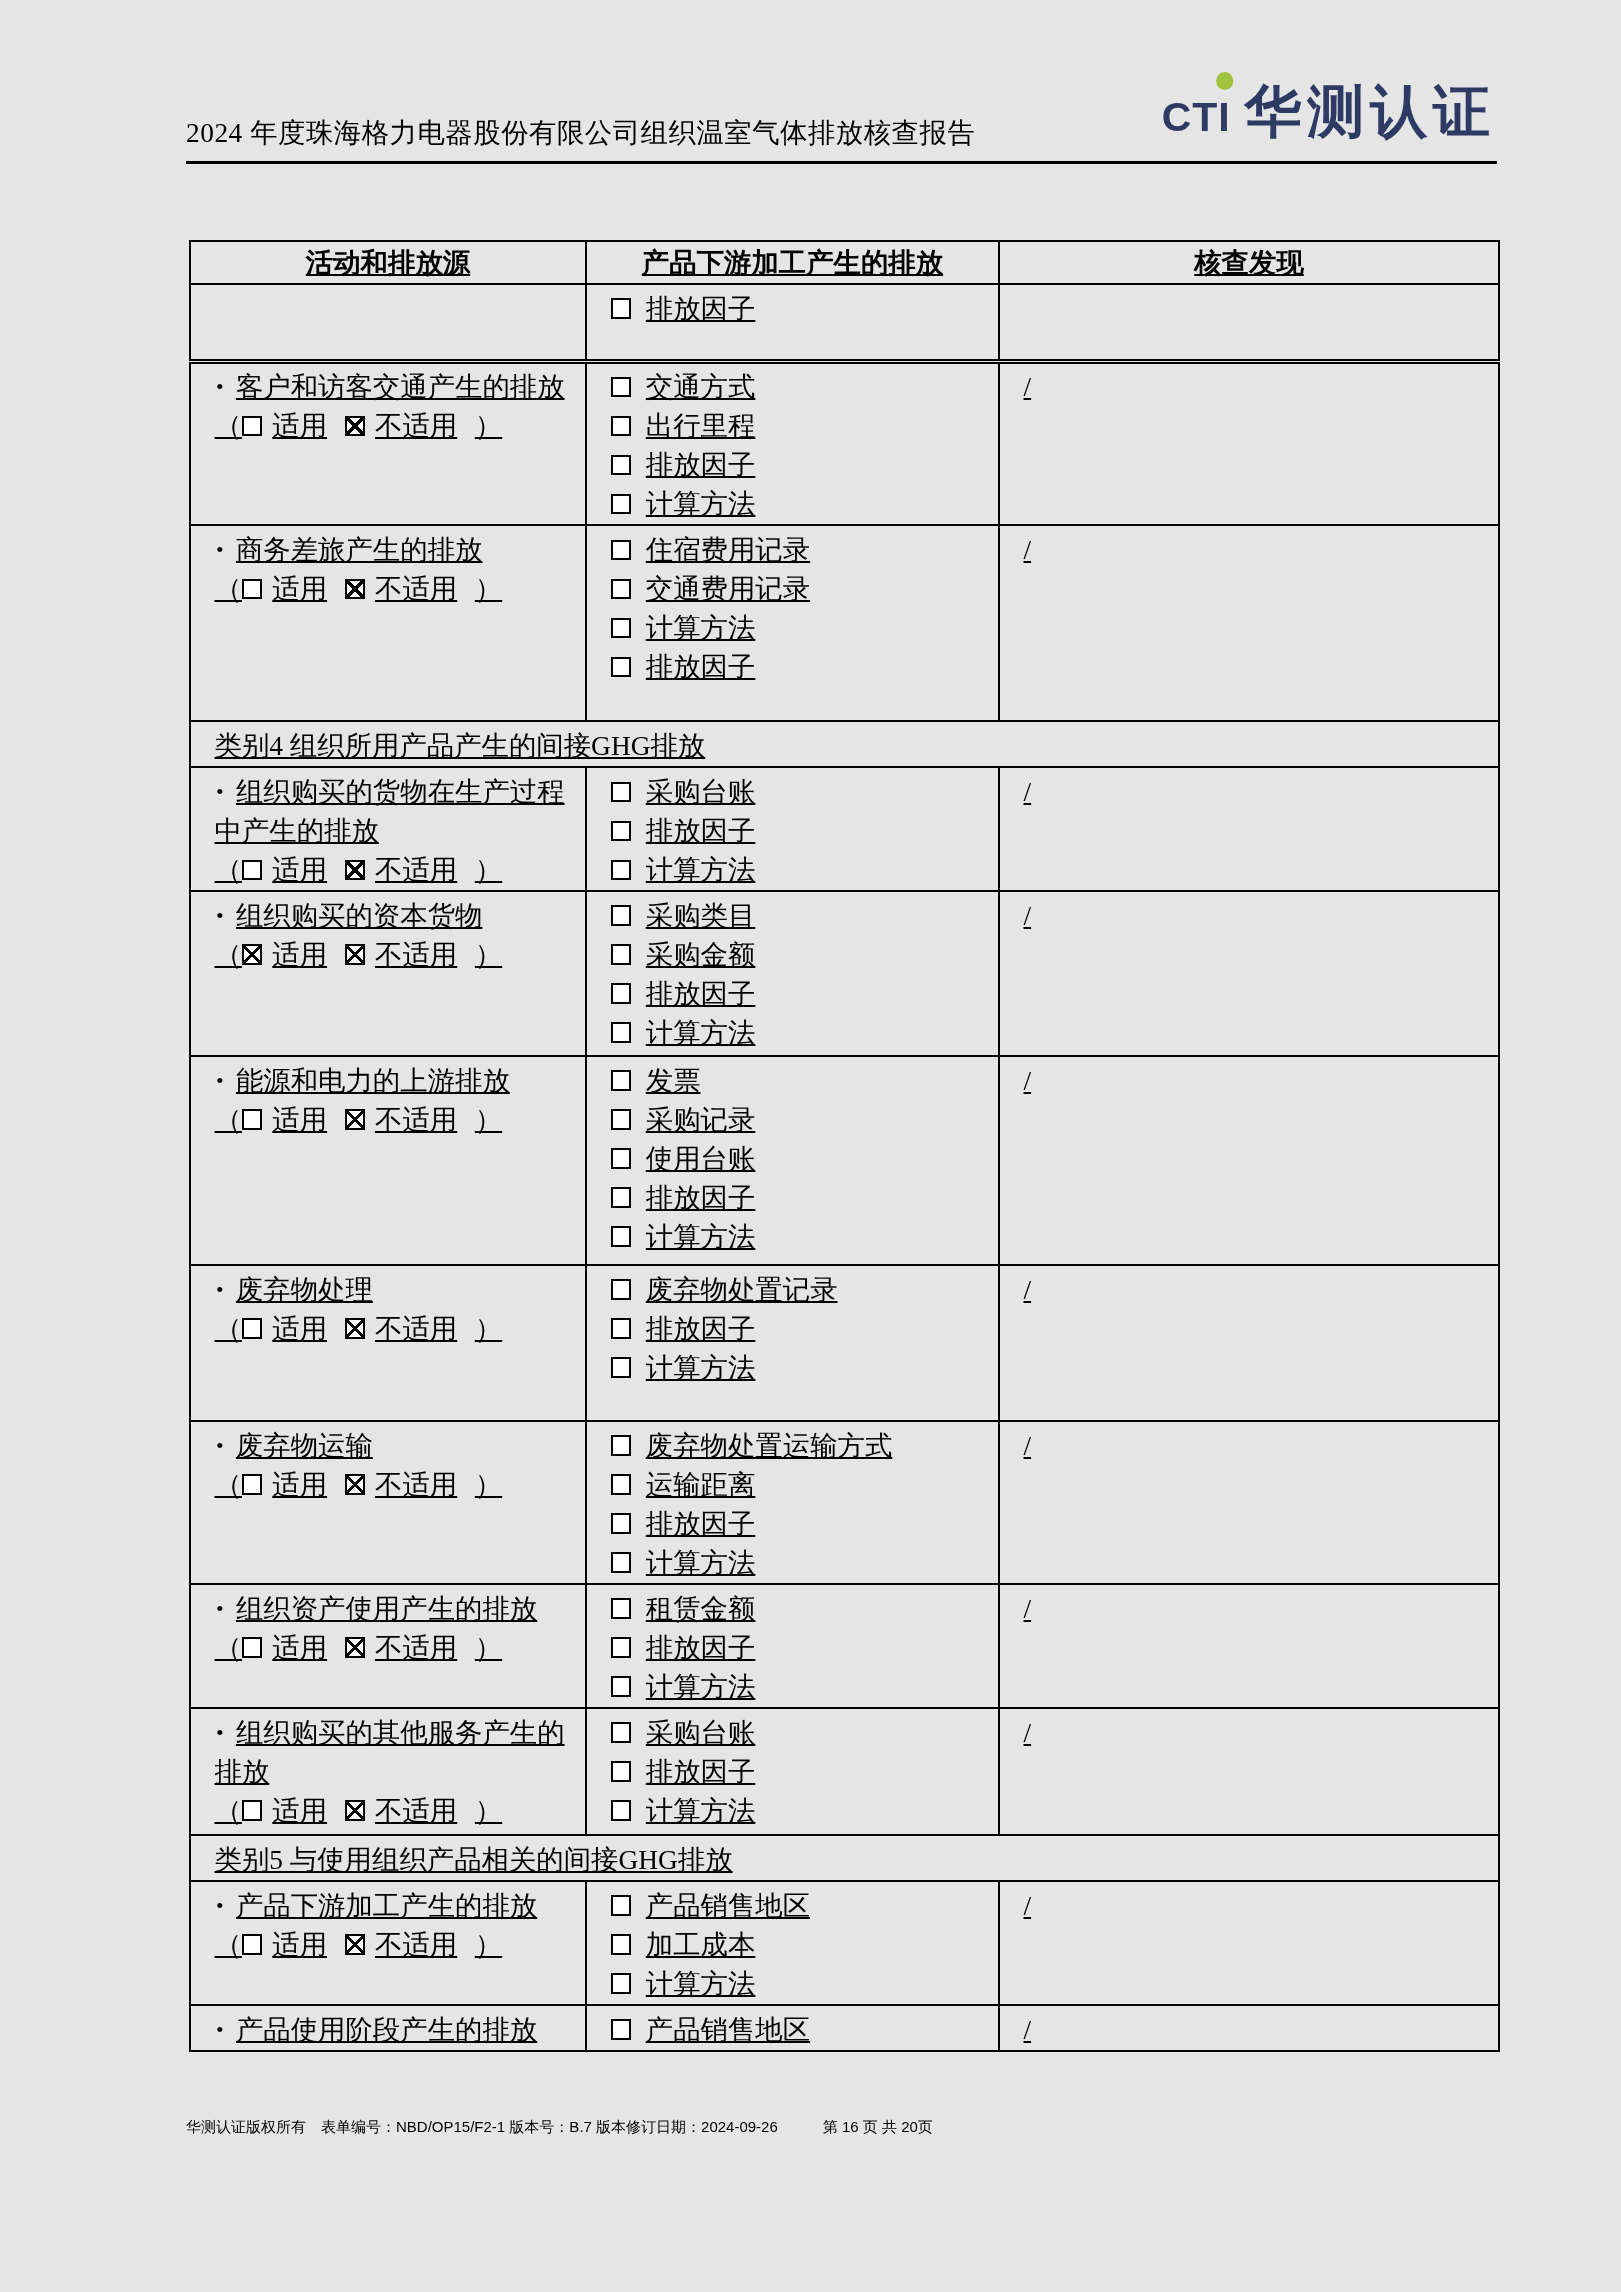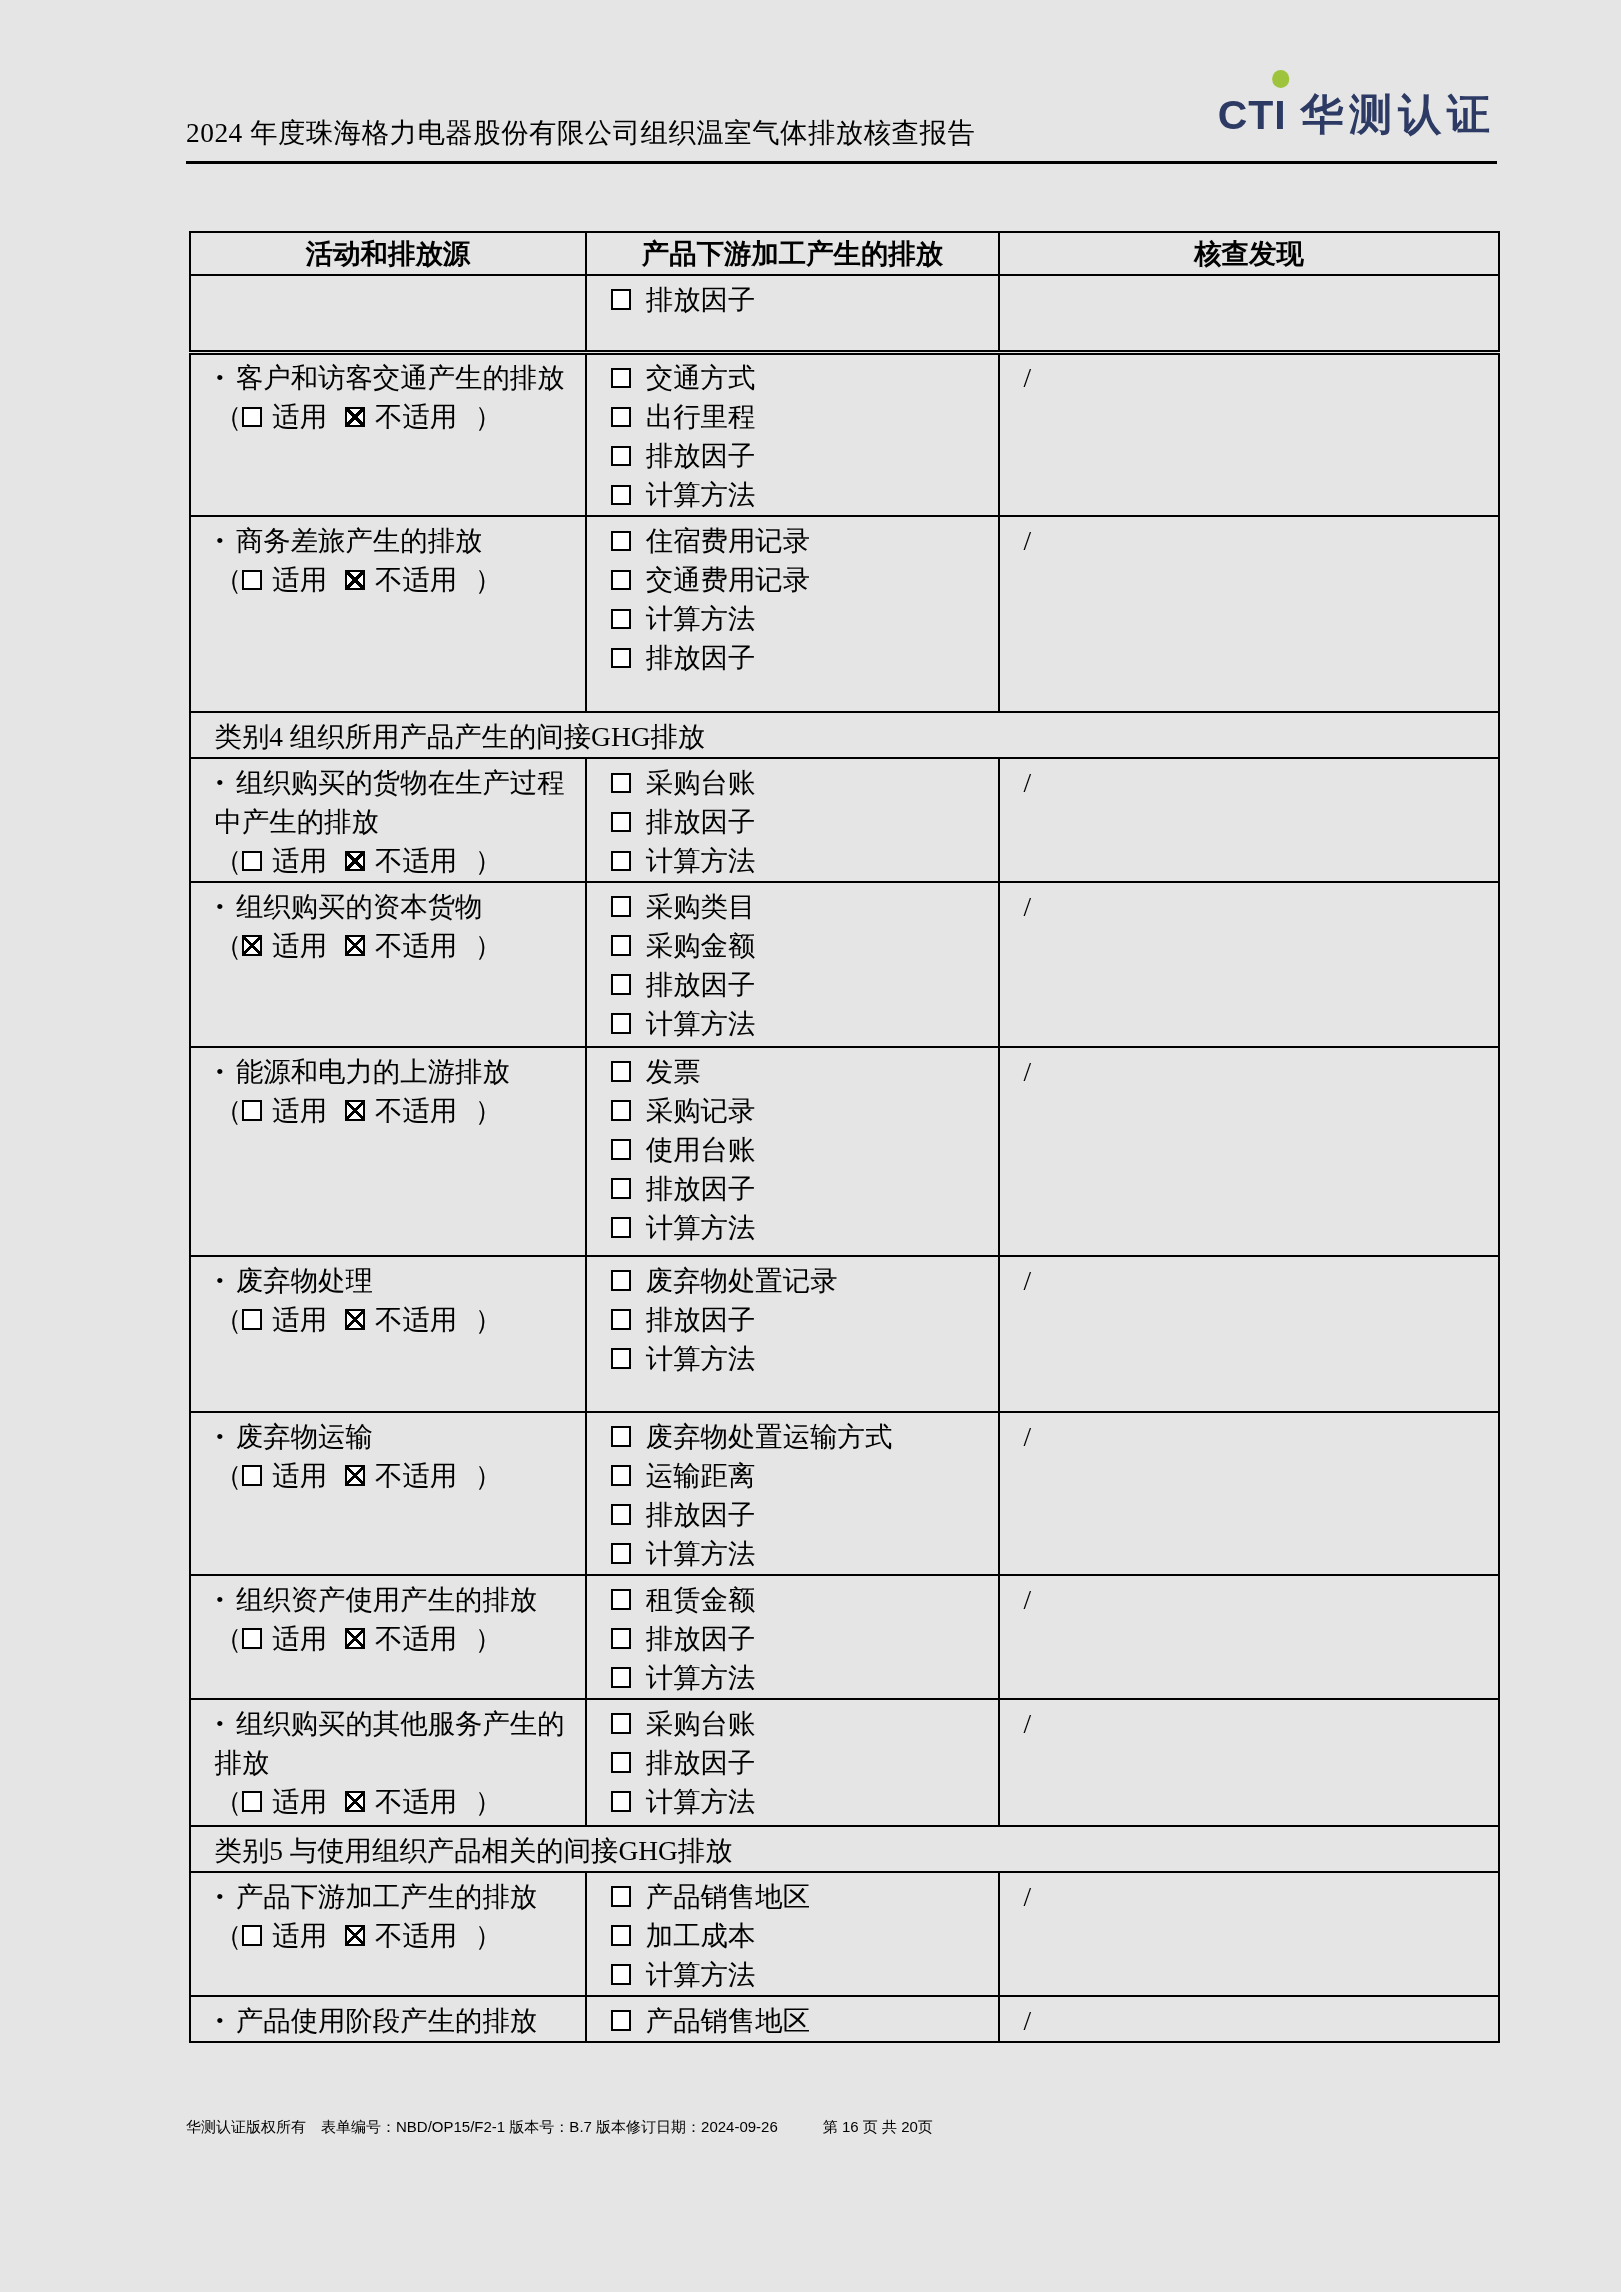--- a/index.html
+++ b/index.html
@@ -18,31 +18,32 @@
   .logo{
     position:absolute;right:125px;top:84px;display:flex;align-items:baseline;
     font-family:"Liberation Sans","DejaVu Sans",sans-serif;color:#2c3a64;
   }
   .logo-cti{font-size:41px;font-weight:700;letter-spacing:1px;line-height:63px;}
   .logo-i{position:relative;display:inline-block;}
   .logo-i .dot{
     position:absolute;left:50%;transform:translateX(-50%);top:-13.7px;
     width:17.6px;height:17.6px;border-radius:50%;background:#9dc43c;
   }
-  .logo-cn{font-size:43px;font-weight:700;letter-spacing:5.9px;margin-left:13.7px;line-height:55px;}
+  .logo-cn{font-size:57px;font-weight:700;letter-spacing:5.9px;margin-left:13.7px;line-height:55px;}
   .header-rule{
     position:absolute;left:186px;top:161px;width:1311px;height:2.9px;background:#000;
   }
 
   
   table.vt{
-    position:absolute;left:189px;top:231px;width:1308px;
+    position:absolute;left:189px;top:240px;width:1308px;
     border-collapse:collapse;table-layout:fixed;
     border:2.9px solid #000;
     font-size:27.4px;
+    text-decoration:underline;
   }
   table.vt col.c1{width:396px;}
   table.vt col.c2{width:413px;}
   table.vt col.c3{width:500px;}
   table.vt th,table.vt td{border:2px solid #000;vertical-align:top;}
   table.vt thead th{
     height:41px;font-size:27.4px;font-weight:700;text-align:center;
     vertical-align:middle;padding:0;
   }
   table.vt td{padding:4.9px 7.8px 0 23.5px;line-height:39px;}

